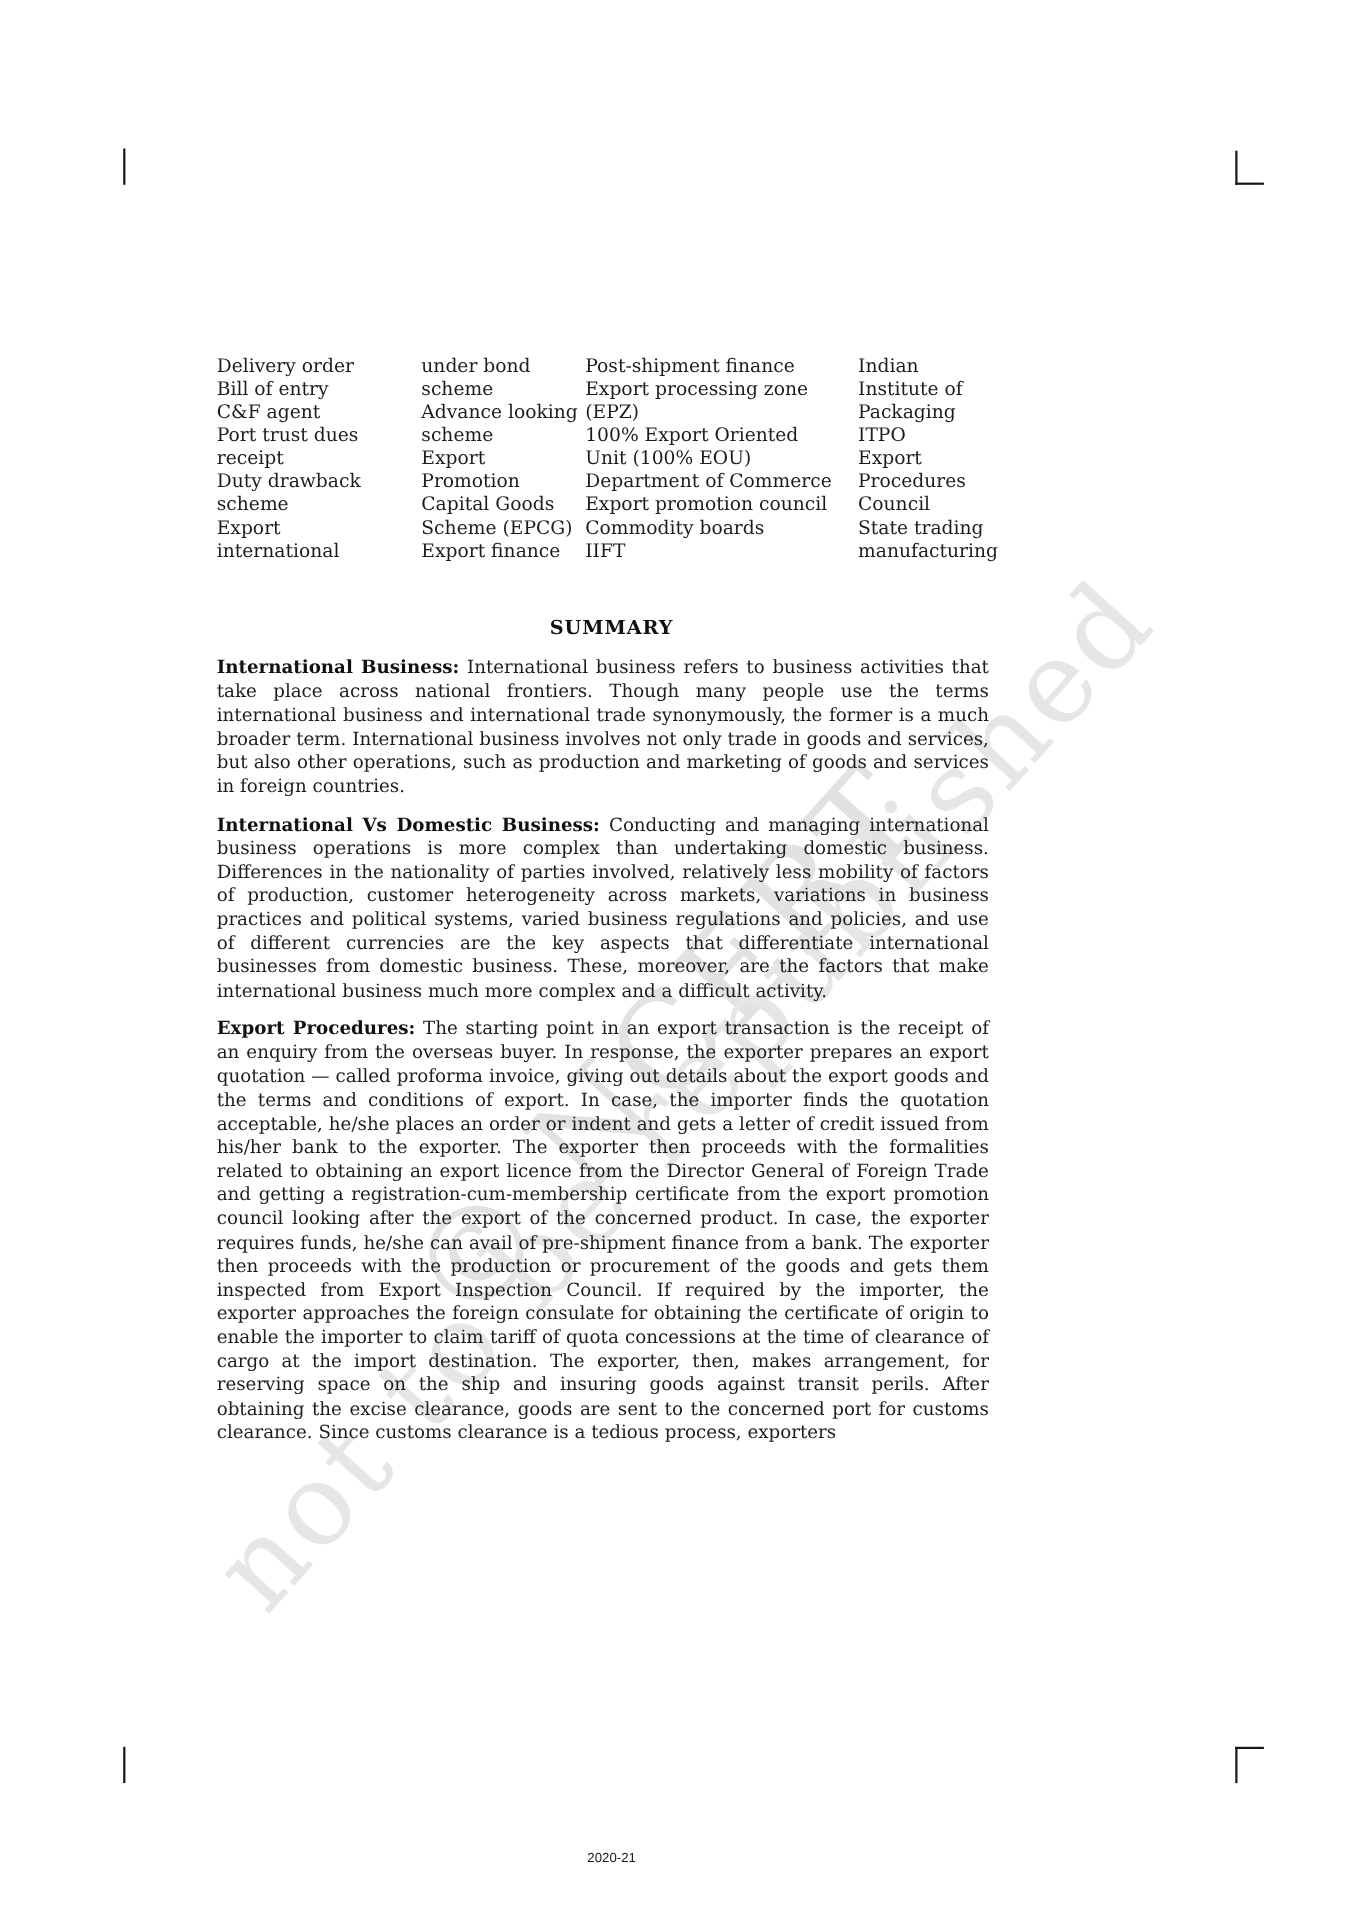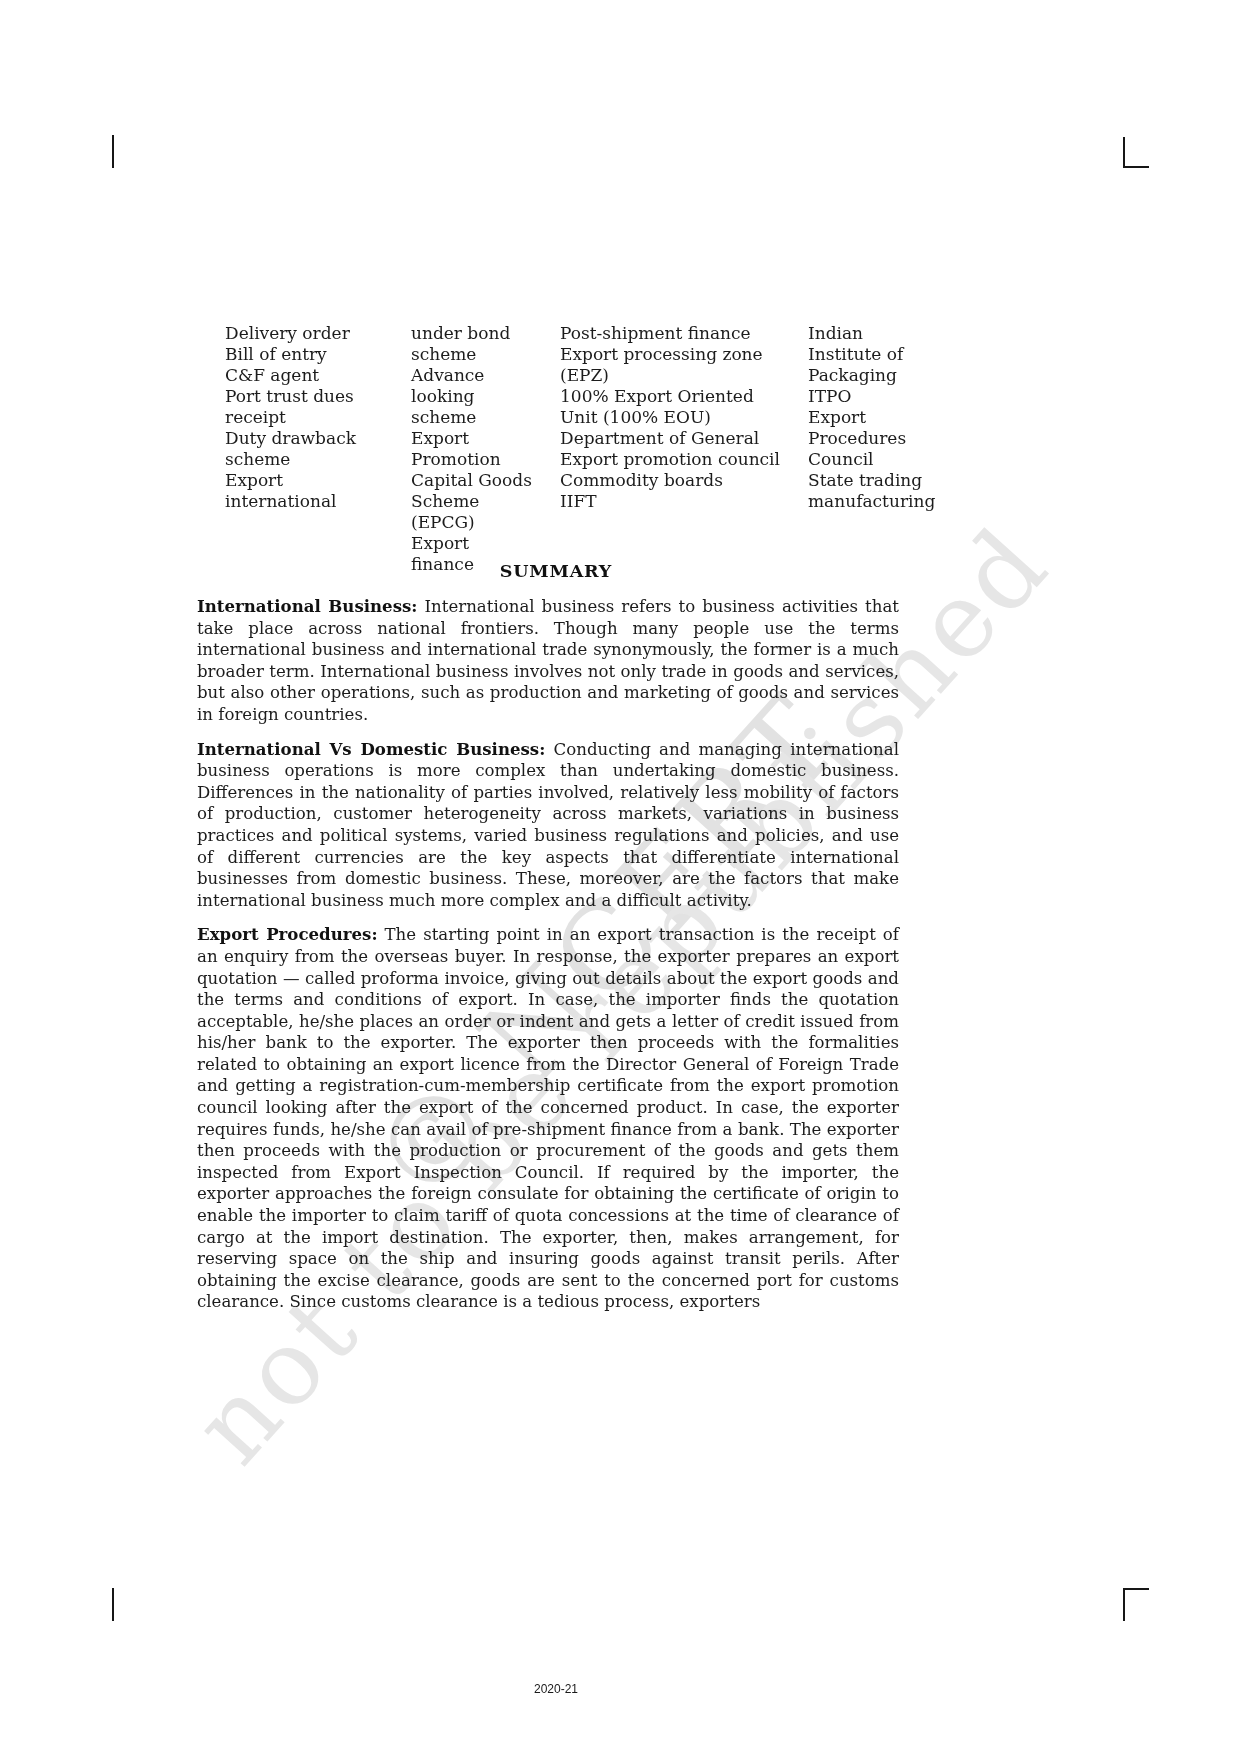--- a/index.html
+++ b/index.html
@@ -37,21 +37,21 @@
     font-size:14.5px;letter-spacing:1.6px;word-spacing:6px;color:#222;
   }
   #running-head .pageno{font-size:16px;color:#222;}
   
   #key-terms{
     position:absolute;left:197px;top:323px;width:740px;
     display:grid;grid-template-columns:186px 149px 248px 157px;
     z-index:1;
   }
   #key-terms .col span{
-    display:block;font-size:17px;line-height:21px;color:#1c1c1c;margin-left:28px;
+    display:block;font-size:17px;line-height:21px;color:#1c1c1c;
   }
   
   #summary-heading{
     position:absolute;left:197px;top:561px;width:718px;
     text-align:center;font-weight:bold;font-size:17.5px;
     letter-spacing:0.8px;z-index:1;color:#111;
   }
   #summary-body{
     position:absolute;left:197px;top:596px;width:718px;z-index:1;
   }
@@ -107,21 +107,21 @@
       <span>Capital Goods</span>
       <span>Scheme (EPCG)</span>
       <span>Export finance</span>
     </div>
     <div class="col">
       <span>Post-shipment finance</span>
       <span>Export processing zone</span>
       <span>(EPZ)</span>
       <span>100% Export Oriented</span>
       <span>Unit (100% EOU)</span>
-      <span>Department of General</span>
+      <span>Department of Commerce</span>
       <span>Export promotion council</span>
       <span>Commodity boards</span>
       <span>IIFT</span>
     </div>
     <div class="col">
       <span>Indian</span>
       <span>Institute of</span>
       <span>Packaging</span>
       <span>ITPO</span>
       <span>Export</span>

